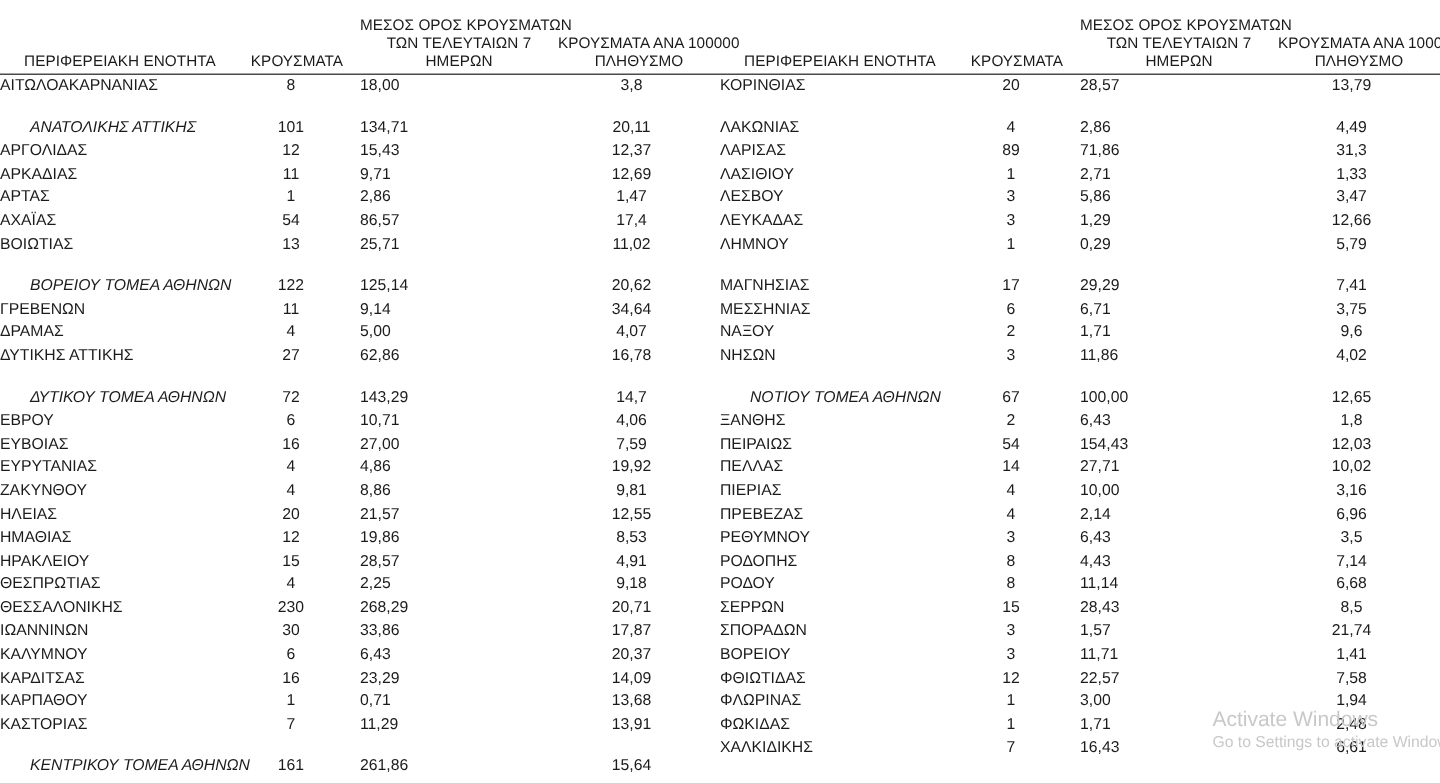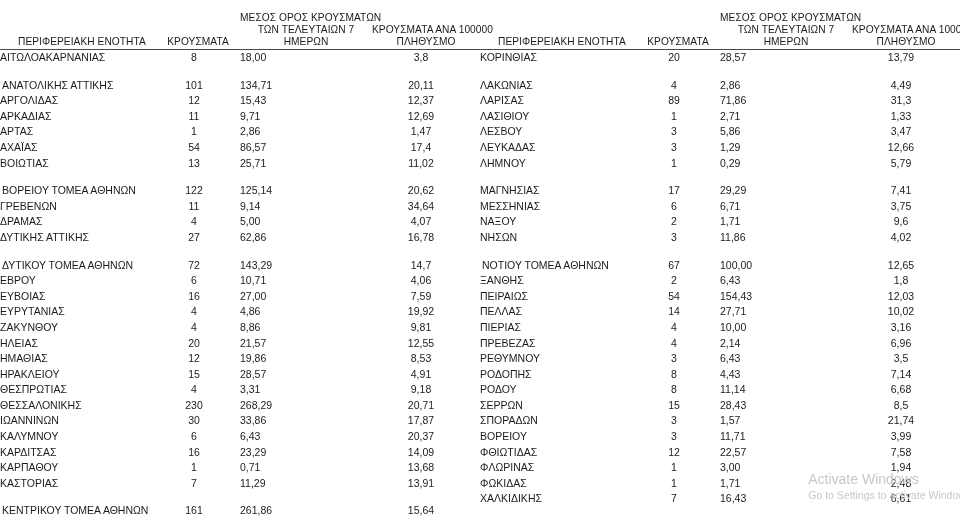--- a/index.html
+++ b/index.html
@@ -52,22 +52,22 @@
     vertical-align: bottom;
     color: #1b1b1b;
     letter-spacing: 0.05px;
   }
   thead th .hl {
     display: block;
     line-height: 12.1px;
     white-space: nowrap;
   }
   thead th.h-name {
-    text-align: left;
-    padding-left: 18px;
+    text-align: center;
+    padding-left: 4px;
   }
   thead th.h-cases,
   thead th.h-avg,
   thead th.h-per {
     text-align: center;
   }
   thead th.h-avg .hl,
   thead th.h-per .hl {
     overflow: visible;
   }
@@ -88,22 +88,23 @@
     font-size: 10.5px;
     color: #1b1b1b;
     white-space: nowrap;
   }
   tbody td.t-name {
     text-align: left;
     padding-right: 28px;
   }
   tbody tr.wide td.t-name {
     text-align: left;
-    padding-left: 2px;
+    padding-left: 20px;
     padding-right: 0;
+    font-style: italic;
   }
   tbody td.t-cases { text-align: center; padding-right: 8px; }
   tbody td.t-avg   { padding-right: 16px; }
   tbody td.t-per   { text-align: center; padding-right: 10px; }
 
   tbody tr.spacer td { height: 12px; line-height: 12px; }
 
   .watermark {
     position: absolute;
     right: -14px;
@@ -278,21 +279,21 @@
             </tr>
             <tr class="data">
               <td class="t-name">ΗΡΑΚΛΕΙΟΥ</td>
               <td class="t-cases">15</td>
               <td class="t-avg">28,57</td>
               <td class="t-per">4,91</td>
             </tr>
             <tr class="data">
               <td class="t-name">ΘΕΣΠΡΩΤΙΑΣ</td>
               <td class="t-cases">4</td>
-              <td class="t-avg">3,31</td>
+              <td class="t-avg">2,25</td>
               <td class="t-per">9,18</td>
             </tr>
             <tr class="data">
               <td class="t-name">ΘΕΣΣΑΛΟΝΙΚΗΣ</td>
               <td class="t-cases">230</td>
               <td class="t-avg">268,29</td>
               <td class="t-per">20,71</td>
             </tr>
             <tr class="data">
               <td class="t-name">ΙΩΑΝΝΙΝΩΝ</td>
@@ -503,21 +504,21 @@
             <tr class="data">
               <td class="t-name">ΣΠΟΡΑΔΩΝ</td>
               <td class="t-cases">3</td>
               <td class="t-avg">1,57</td>
               <td class="t-per">21,74</td>
             </tr>
             <tr class="data">
               <td class="t-name">ΒΟΡΕΙΟΥ</td>
               <td class="t-cases">3</td>
               <td class="t-avg">11,71</td>
-              <td class="t-per">3,99</td>
+              <td class="t-per">1,41</td>
             </tr>
             <tr class="data">
               <td class="t-name">ΦΘΙΩΤΙΔΑΣ</td>
               <td class="t-cases">12</td>
               <td class="t-avg">22,57</td>
               <td class="t-per">7,58</td>
             </tr>
             <tr class="data">
               <td class="t-name">ΦΛΩΡΙΝΑΣ</td>
               <td class="t-cases">1</td>

